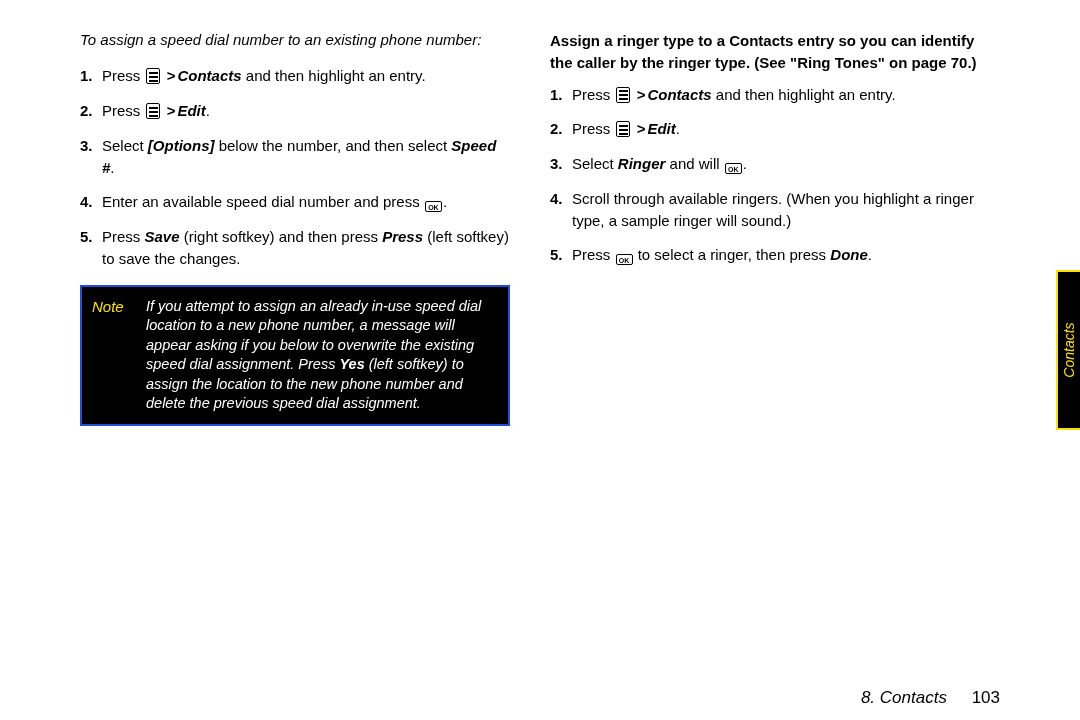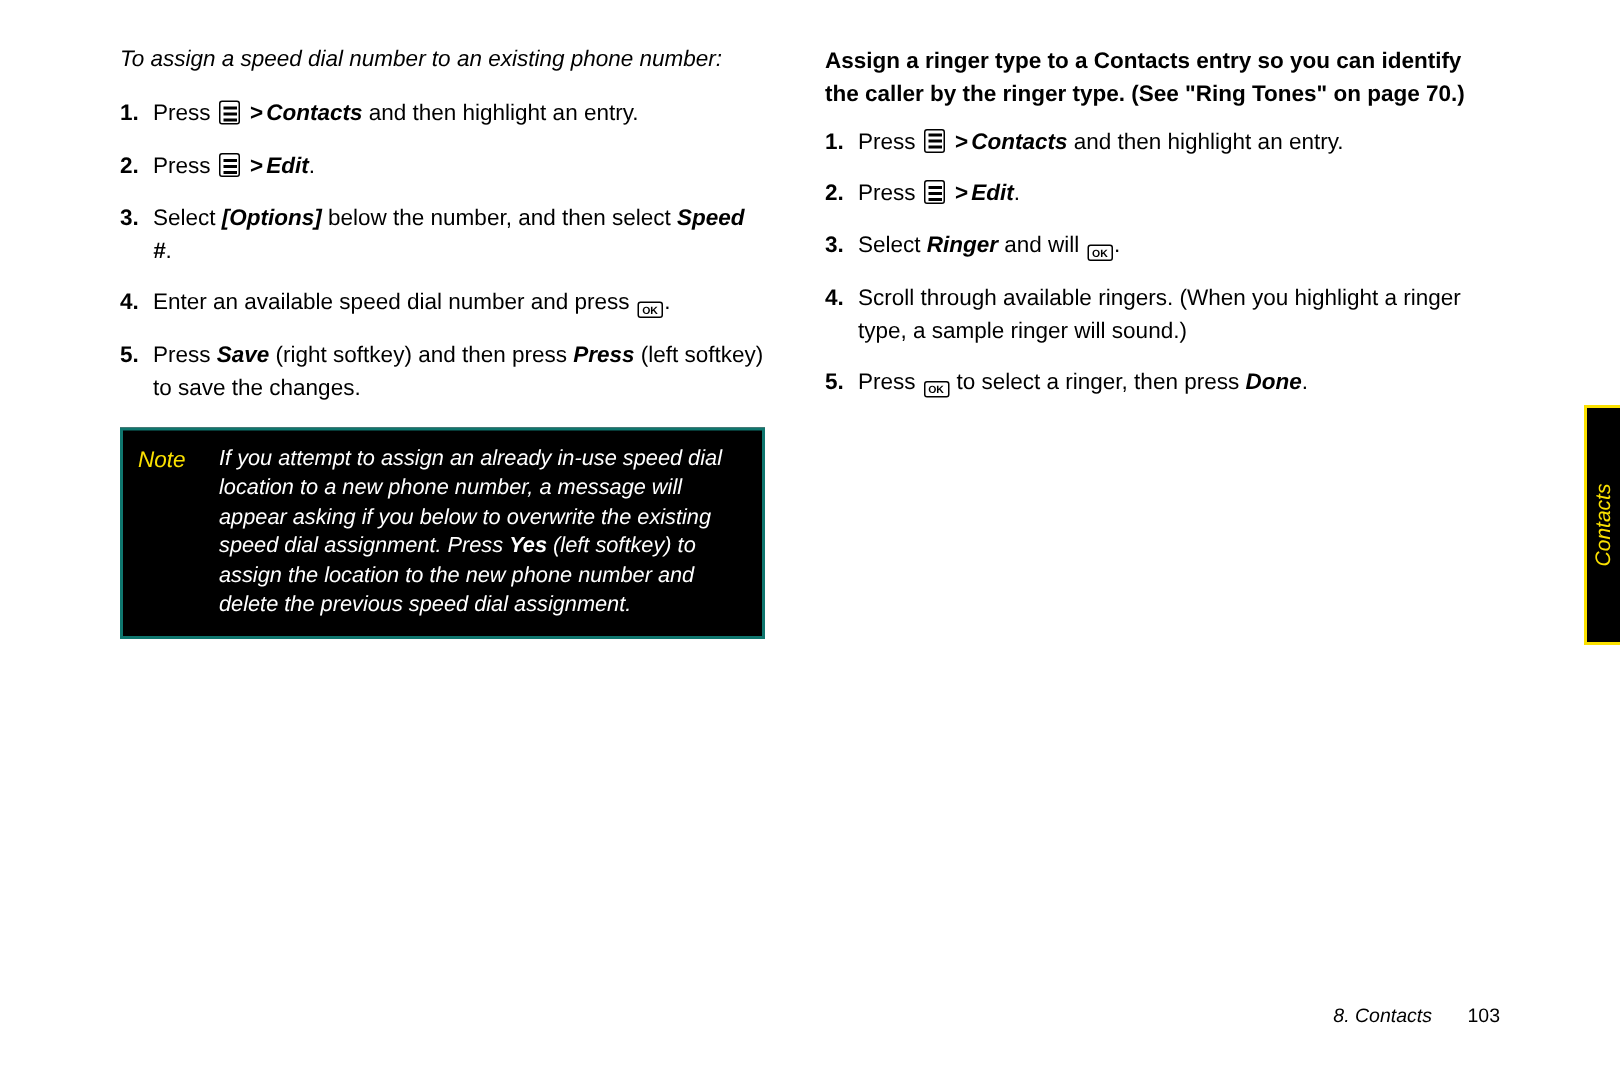--- a/index.html
+++ b/index.html
@@ -101,21 +101,21 @@
       font-weight: bold;
     }
     .icon-ok::before {
       content: "OK";
     }
     .gt {
       font-weight: bold;
       margin: 0 2px;
     }
     .note-box {
-      border: 2px solid #0f766e;
+      border: 2px solid #1d4ed8;
       margin-top: 15px;
       padding: 10px 16px 10px 10px;
       display: flex;
       gap: 12px;
       background: #000;
       align-items: flex-start;
     }
     .note-label {
       font-style: italic;
       font-size: 15px;
@@ -147,23 +147,23 @@
     }
     .side-tab-text {
       color: #fbe100;
       font-style: italic;
       font-size: 14px;
       transform: rotate(-90deg);
       white-space: nowrap;
     }
     .footer {
       position: absolute;
-      bottom: 36px;
+      bottom: 12px;
       right: 80px;
-      font-size: 13px;
+      font-size: 17px;
       font-style: italic;
     }
     .footer .page-num {
       font-style: normal;
       margin-left: 20px;
     }
   </style>
 </head>
 <body>
 

